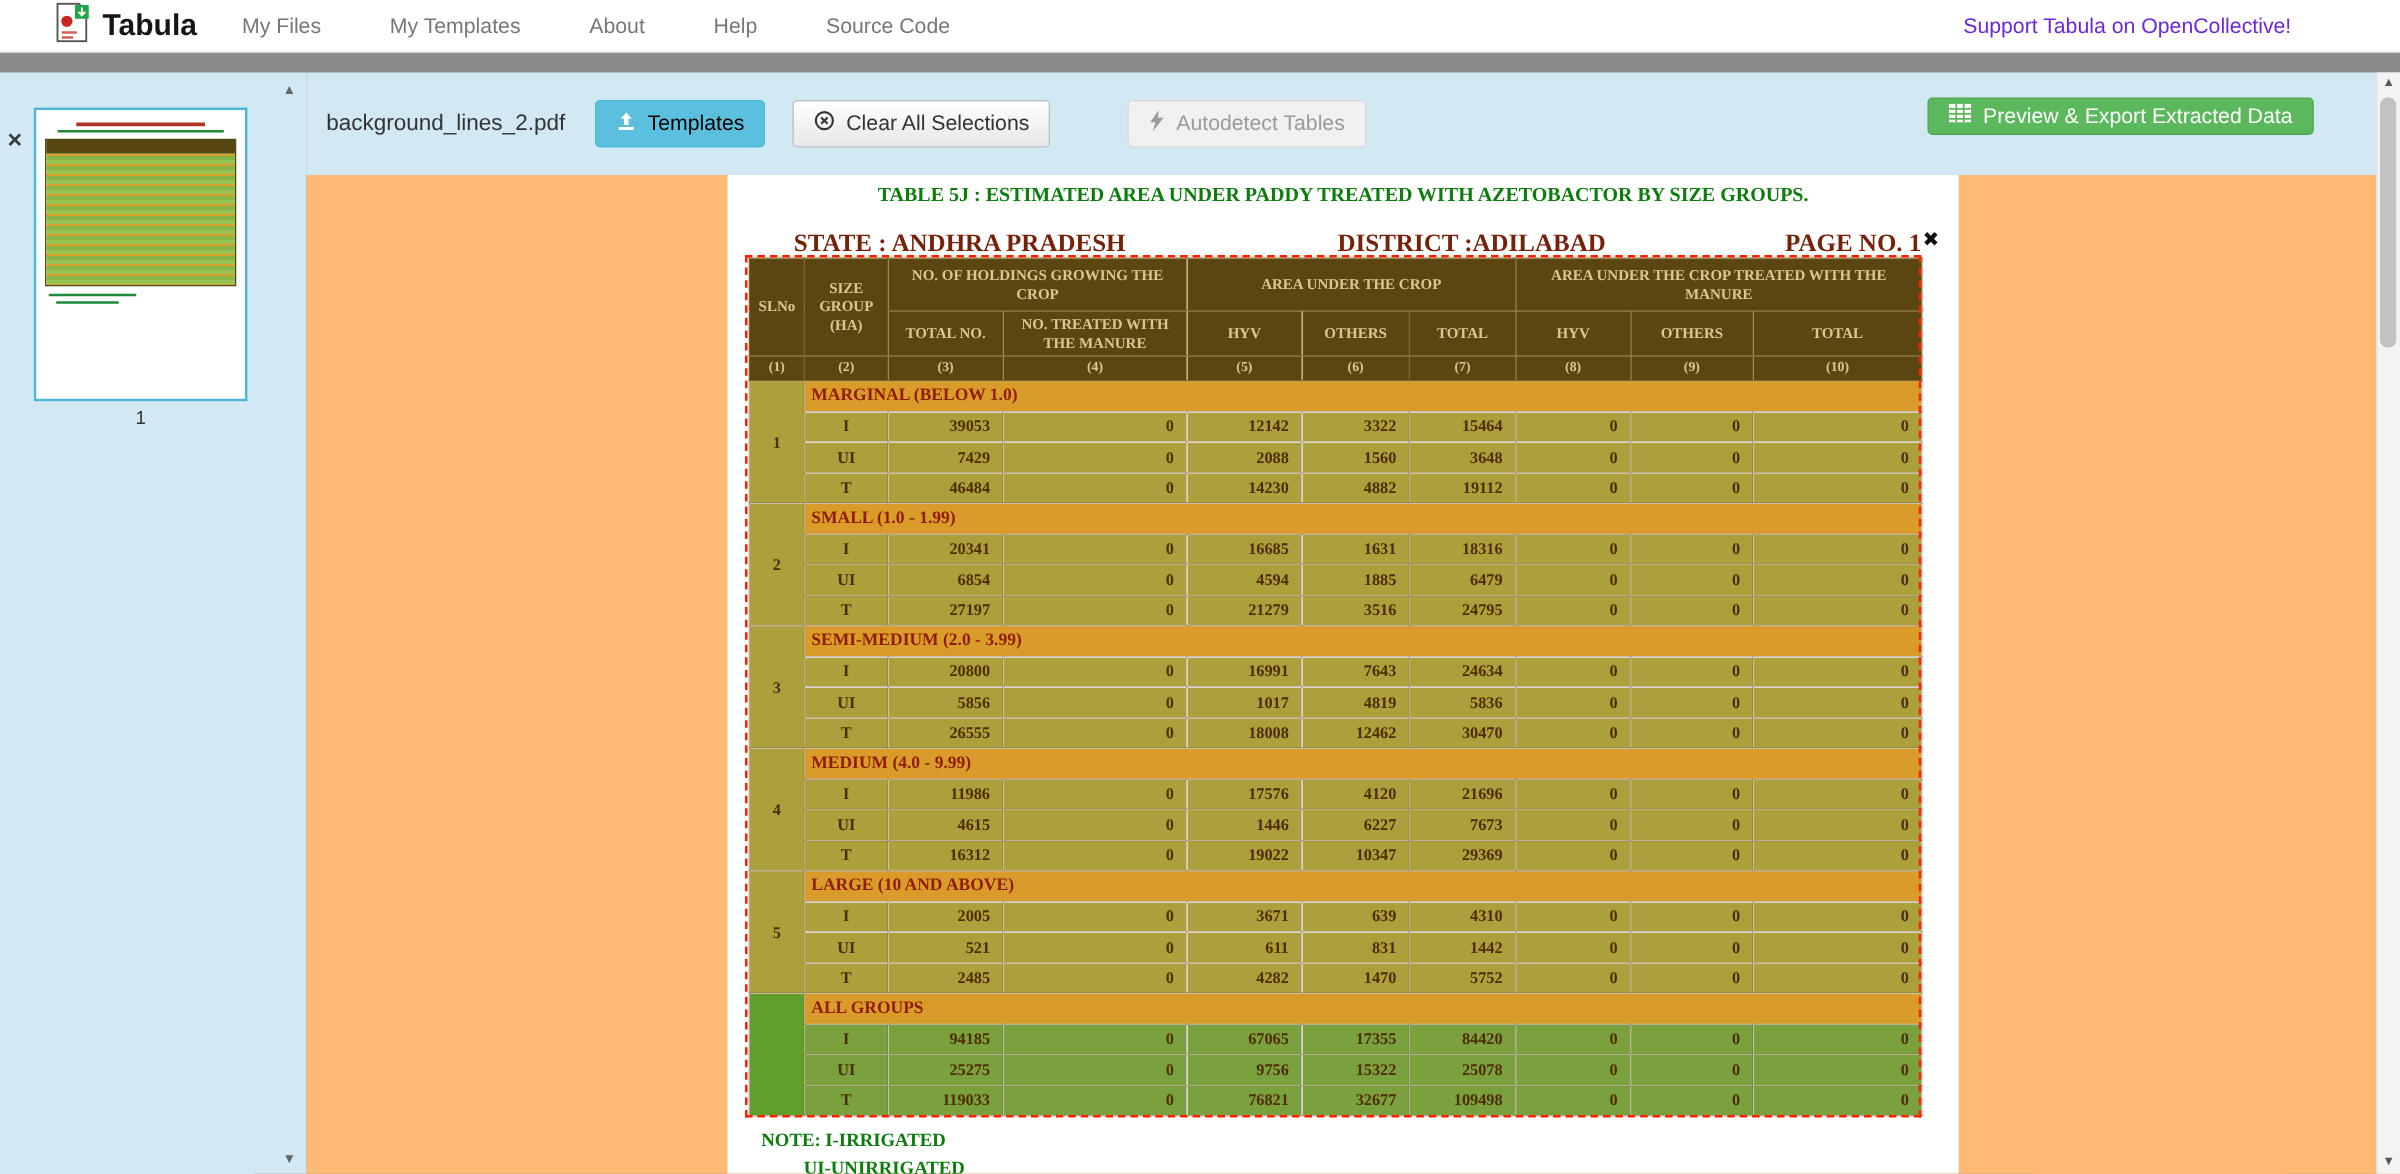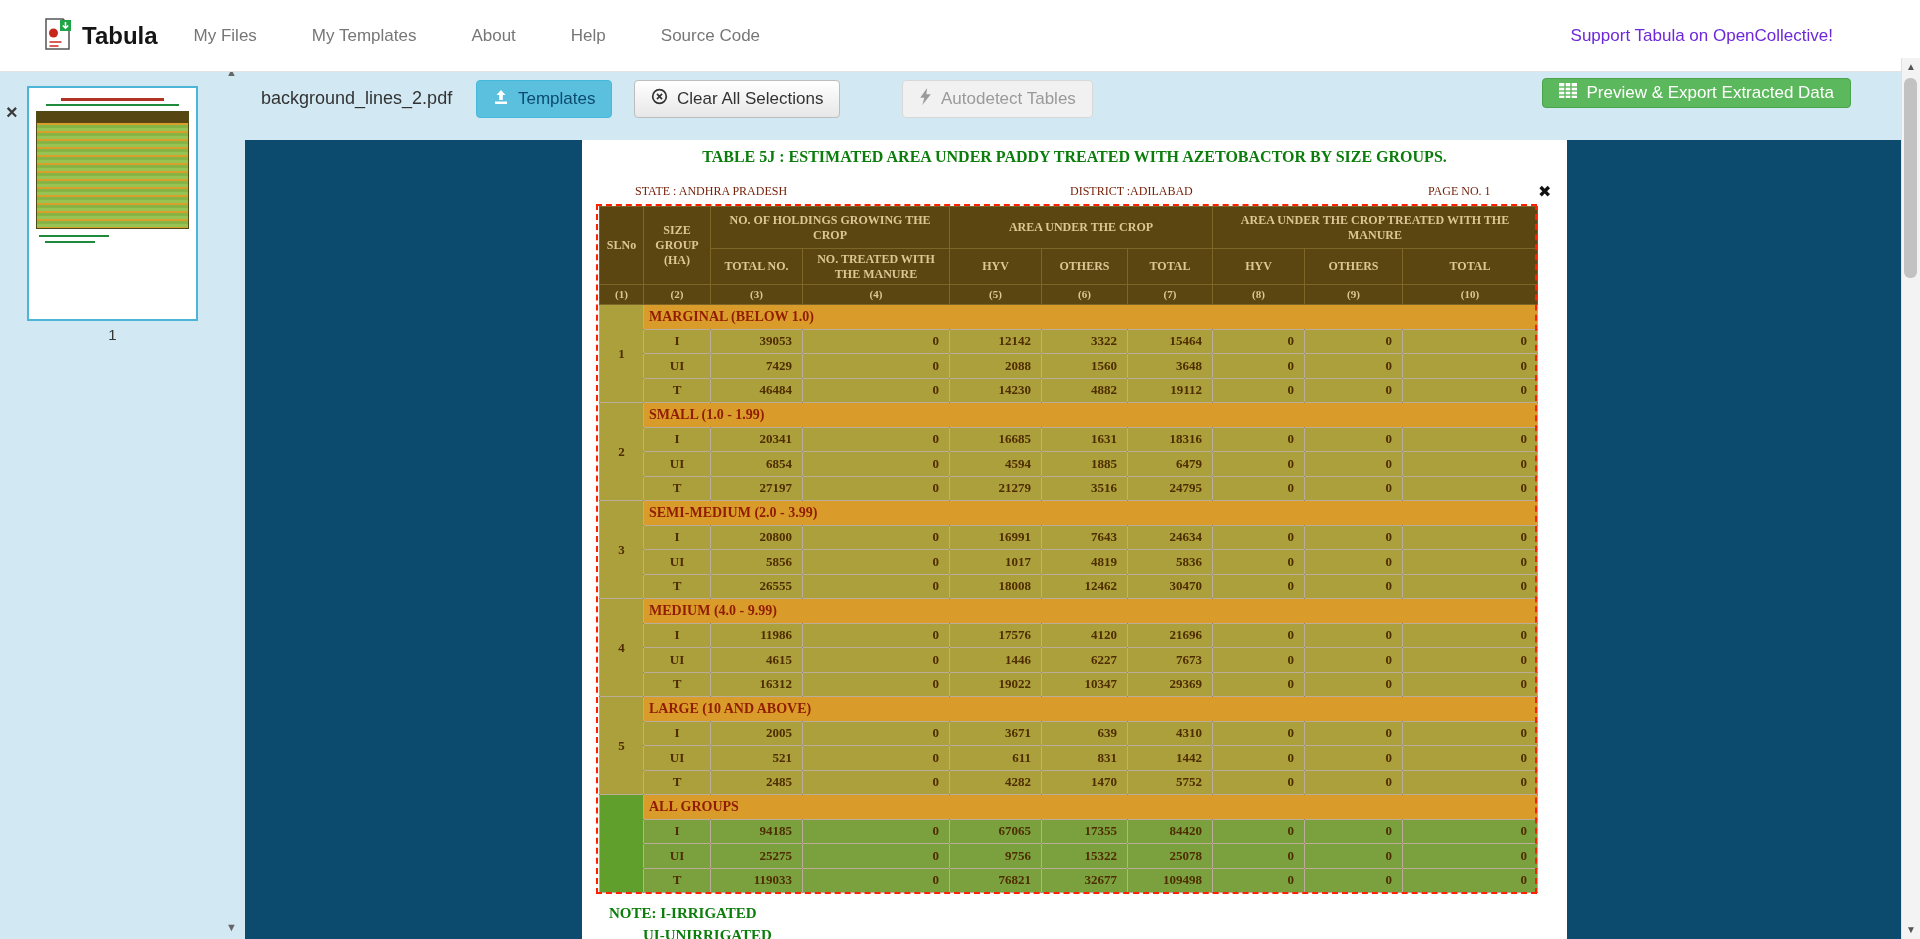--- a/index.html
+++ b/index.html
@@ -1,36 +1,36 @@
 <!DOCTYPE html>
 <html><head>
 <meta charset="utf-8">
 <style>
   * { margin:0; padding:0; box-sizing:border-box; }
   html,body { width:1920px; height:939px; }
   body { font-family:"Liberation Sans",sans-serif; background:#8a8a8a; position:relative; overflow:hidden; }
   .clickable { cursor:pointer; }
 
   
-  .navbar { position:absolute; top:0; left:0; right:0; height:72px; background:#ffffff;
+  .navbar { position:absolute; top:0; left:0; right:0; height:42px; background:#ffffff;
             border-bottom:1px solid #e3e3e3; display:flex; align-items:center; z-index:8; }
   .brand-group { display:flex; align-items:center; margin-left:44px; gap:10px; }
   .brand { font-size:24px; font-weight:bold; color:#151515; }
   .nav-links { display:flex; list-style:none; margin-left:36px; gap:55px; }
   .nav-links li { font-size:17px; color:#777; cursor:pointer; white-space:nowrap; }
   .support-link { position:absolute; right:87px; top:50%; transform:translateY(-50%);
                   font-size:17px; color:#6d28d9; cursor:pointer; }
 
   
   .toolbar { position:absolute; top:58px; left:245px; right:0; height:82px; background:#d2e8f2; z-index:3; }
   .filename { position:absolute; left:16px; top:30px; font-size:18px; color:#333; }
   .btn { position:absolute; display:inline-flex; align-items:center; gap:9px; height:38px;
          padding:0 16px; border-radius:4px; font-size:17px; border:1px solid transparent;
          cursor:pointer; white-space:nowrap; }
-  .btn-templates { left:231px; top:22px; background:#5bc0de; border-color:#46b8da; color:#0c4a6e; }
+  .btn-templates { left:231px; top:22px; background:#5bc0de; border-color:#46b8da; color:#000000; }
   .btn-clear { left:389px; top:22px; background:linear-gradient(#ffffff,#e7e7e7); border-color:#bdbdbd; color:#333; }
   .btn-autodetect { left:623px; top:22px; background:#f1f1f1; border-color:#d8d8d8; color:#9a9a9a; cursor:default;margin-left:34px; }
   .btn-export { right:69px; top:20px; height:30px; background:#5cb85c; border-color:#4aa44a; color:#fff; }
 
   
   .sidebar { position:absolute; top:58px; left:0; width:245px; bottom:0; background:#d2e8f2; z-index:4; }
   .thumb-close { position:absolute; left:6px; top:44px; font-size:20px; font-weight:bold; color:#3a3a3a; cursor:pointer; line-height:1; }
   .thumbnail { position:absolute; left:27px; top:28px; width:171px; height:235px; background:#fff;
                border:2px solid #4db6d8; cursor:pointer; overflow:hidden; }
   .mini-title { width:62%; height:3px; background:#b03324; margin:10px auto 3px; }
@@ -40,26 +40,26 @@
   .mini-table-body { height:105px;
       background:repeating-linear-gradient(180deg,#d8a02a 0 2px,#86b545 2px 5px,#97c353 5px 8px); }
   .mini-note1 { width:42%; height:2px; background:#1f8a3a; margin:6px 0 4px 10px; }
   .mini-note2 { width:30%; height:2px; background:#1f8a3a; margin:0 0 0 16px; }
   .page-num { position:absolute; left:27px; top:268px; width:171px; text-align:center;
               font-size:15px; color:#333; }
   .side-scroll-up { position:absolute; left:226px; top:8px; font-size:11px; color:#666; cursor:pointer; }
   .side-scroll-down { position:absolute; left:226px; bottom:6px; font-size:11px; color:#666; cursor:pointer; }
 
   
-  .workspace { position:absolute; top:140px; left:245px; right:0; bottom:0; background:#0c4a6e; overflow:hidden; }
+  .workspace { position:absolute; top:140px; left:245px; right:0; bottom:0; background:#fdba74; overflow:hidden; }
   .pdf-page { position:absolute; left:337px; top:0; width:985px; height:799px; background:#ffffff;
               font-family:"Liberation Serif",serif; cursor:crosshair; }
   .pdf-title { position:absolute; top:8px; left:0; right:0; text-align:center;
                color:#0b7d0b; font-weight:bold; font-size:16px; }
-  .meta { position:absolute; top:44px; font-weight:normal; font-size:12px; color:#76220a; }
+  .meta { position:absolute; top:44px; font-weight:bold; font-size:20px; color:#76220a; }
   .meta-state { left:53px; } .meta-district { left:488px; } .meta-page { left:846px; }
   .sel-delete { position:absolute; left:956px; top:42px; font-size:16px; font-weight:bold;
                 color:#111; cursor:pointer; z-index:6; font-family:"DejaVu Sans",sans-serif; }
   .note1 { position:absolute; left:27px; top:765px; color:#0b7d0b; font-weight:bold; font-size:15px; }
   .note2 { position:absolute; left:61px; top:787px; color:#0b7d0b; font-weight:bold; font-size:15px; }
 
   
   .pdf-table { position:absolute; left:17px; top:66px; width:938px; border-collapse:collapse;
                table-layout:fixed; font-family:"Liberation Serif",serif; }
   .pdf-table th, .pdf-table td { overflow:hidden; }

